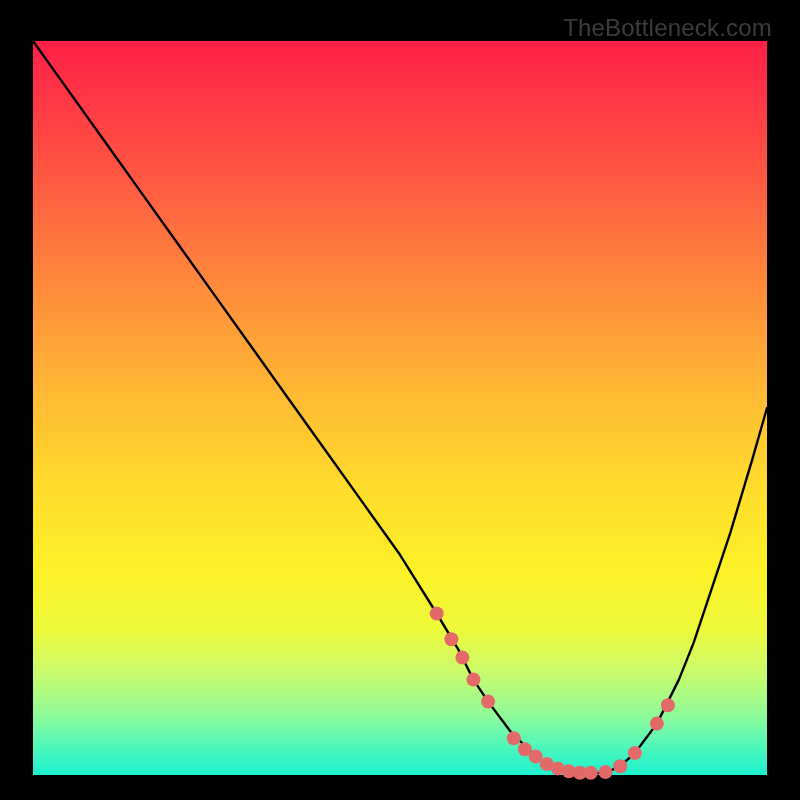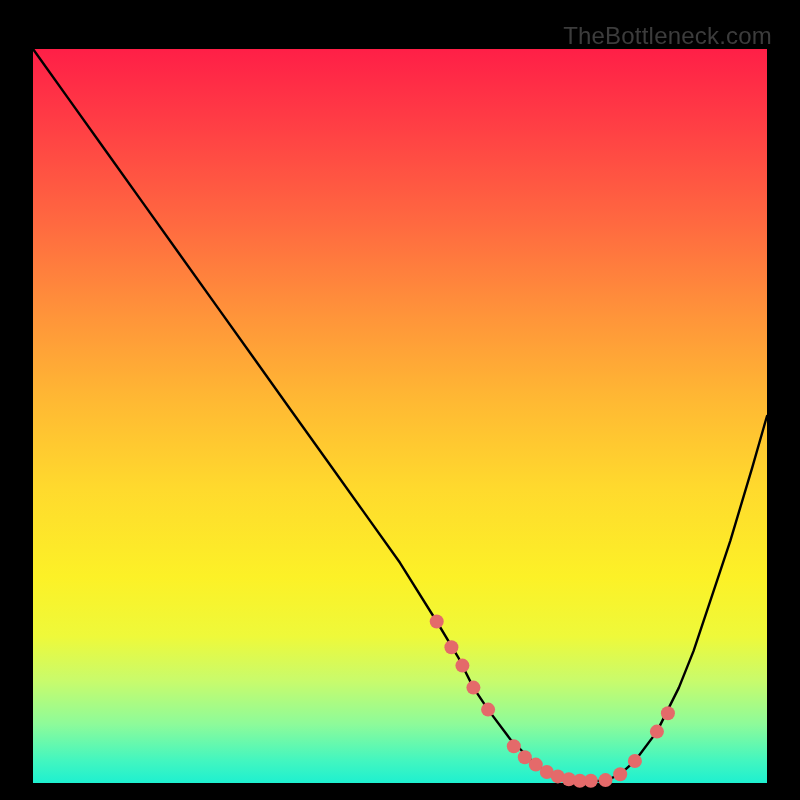--- a/index.html
+++ b/index.html
@@ -7,21 +7,21 @@
     padding: 0;
     width: 800px;
     height: 800px;
     background: #000;
     overflow: hidden;
     font-family: Arial, Helvetica, sans-serif;
   }
   .frame {
     position: absolute;
     left: 0;
-    top: 16px;
+    top: 8px;
     width: 800px;
     height: 656px;
     background: #000;
   }
   .plot {
     position: absolute;
     left: 33px;
     top: 33px;
     width: 734px;
     height: 734px;

